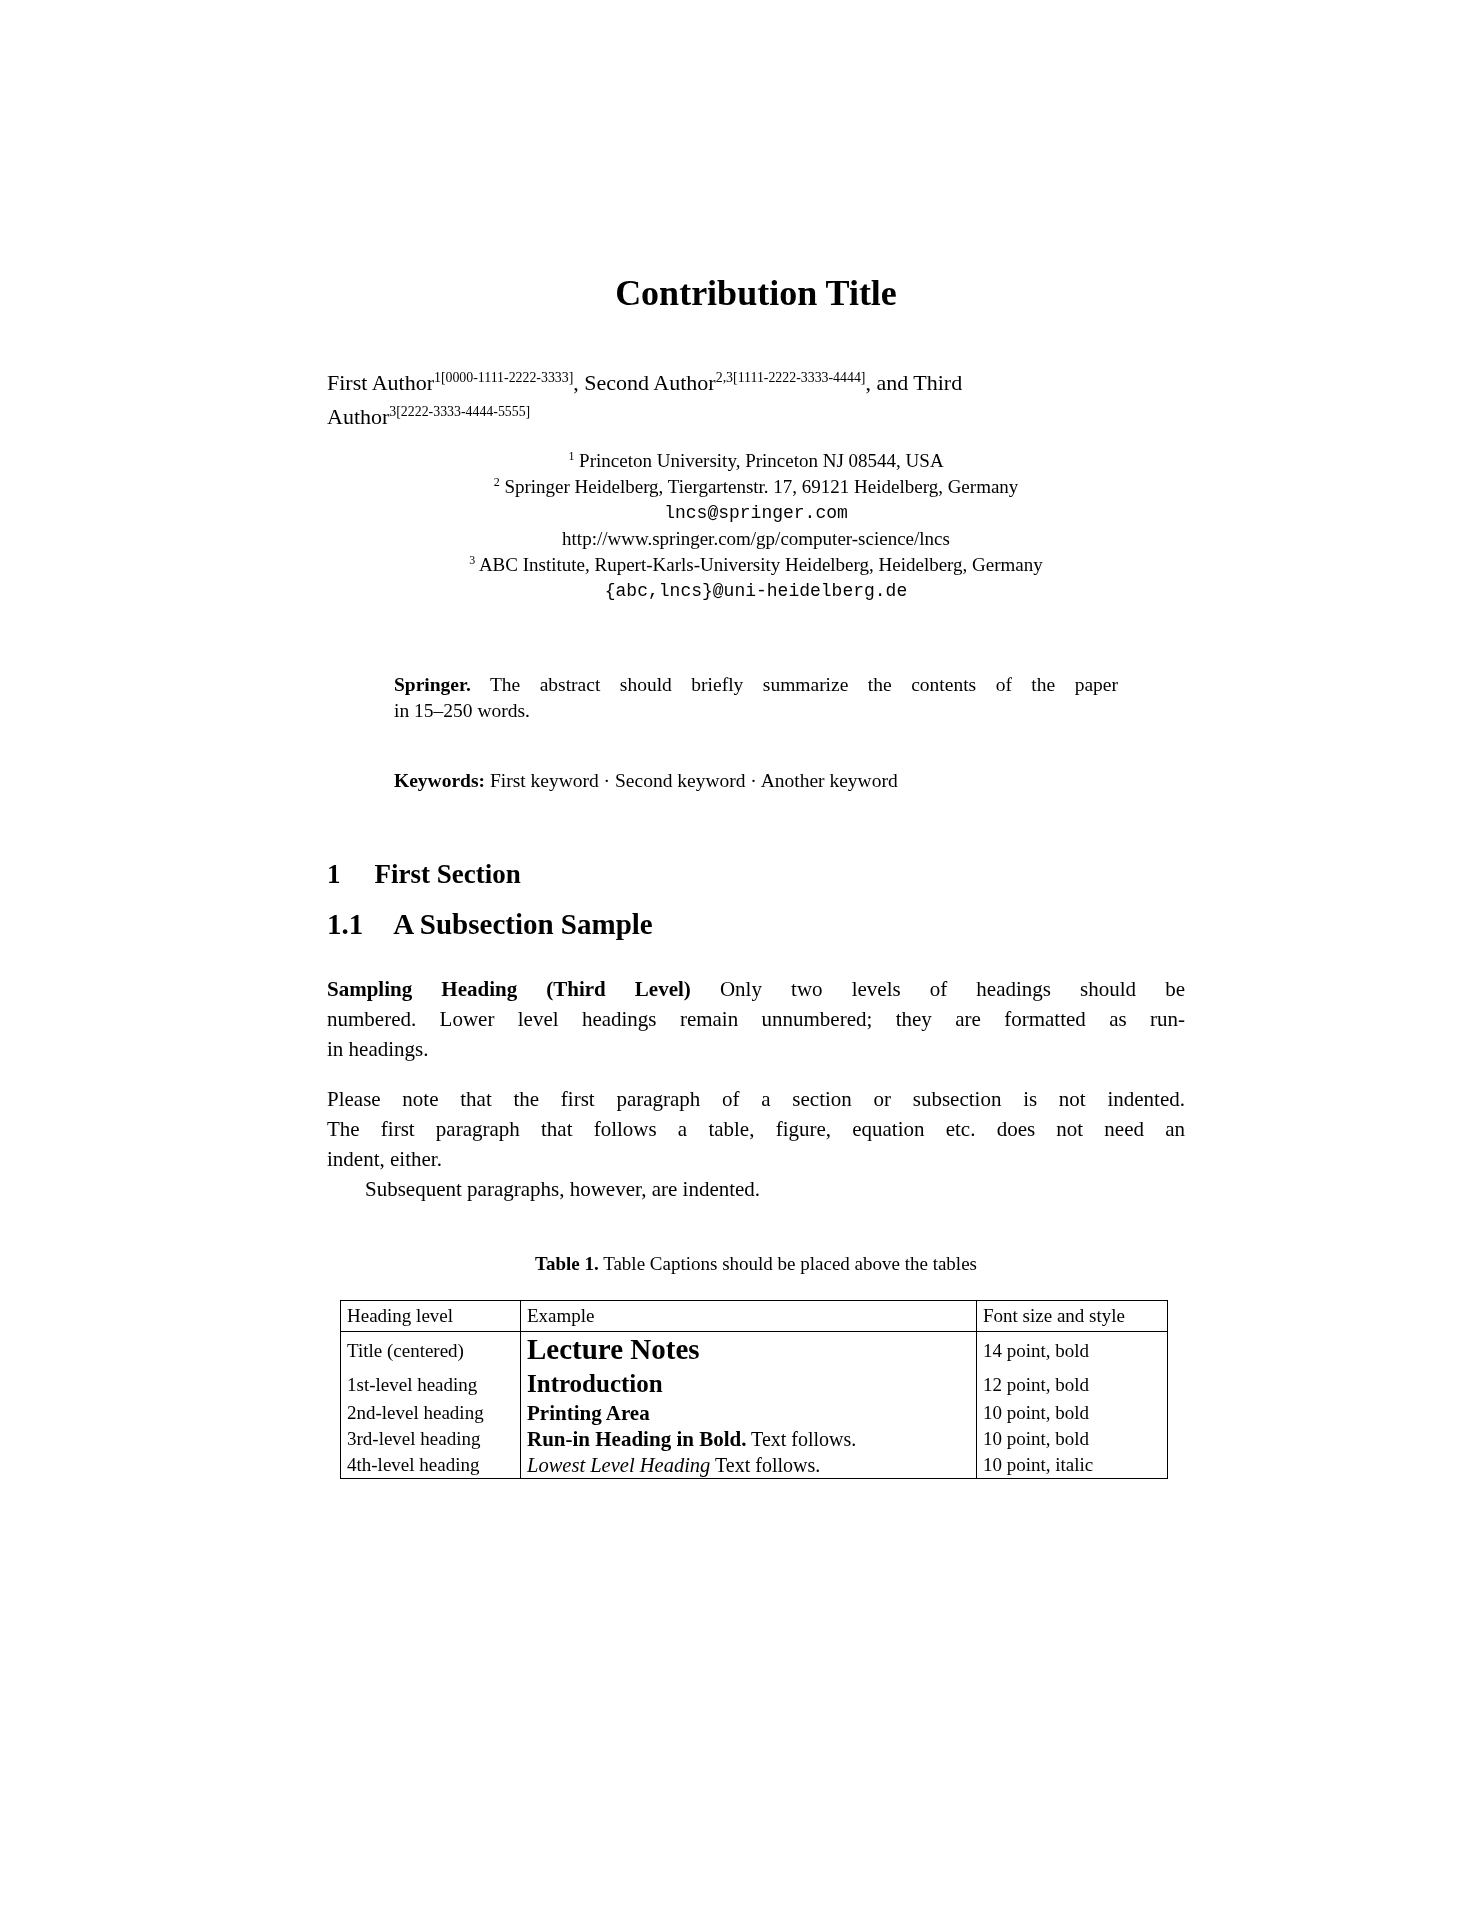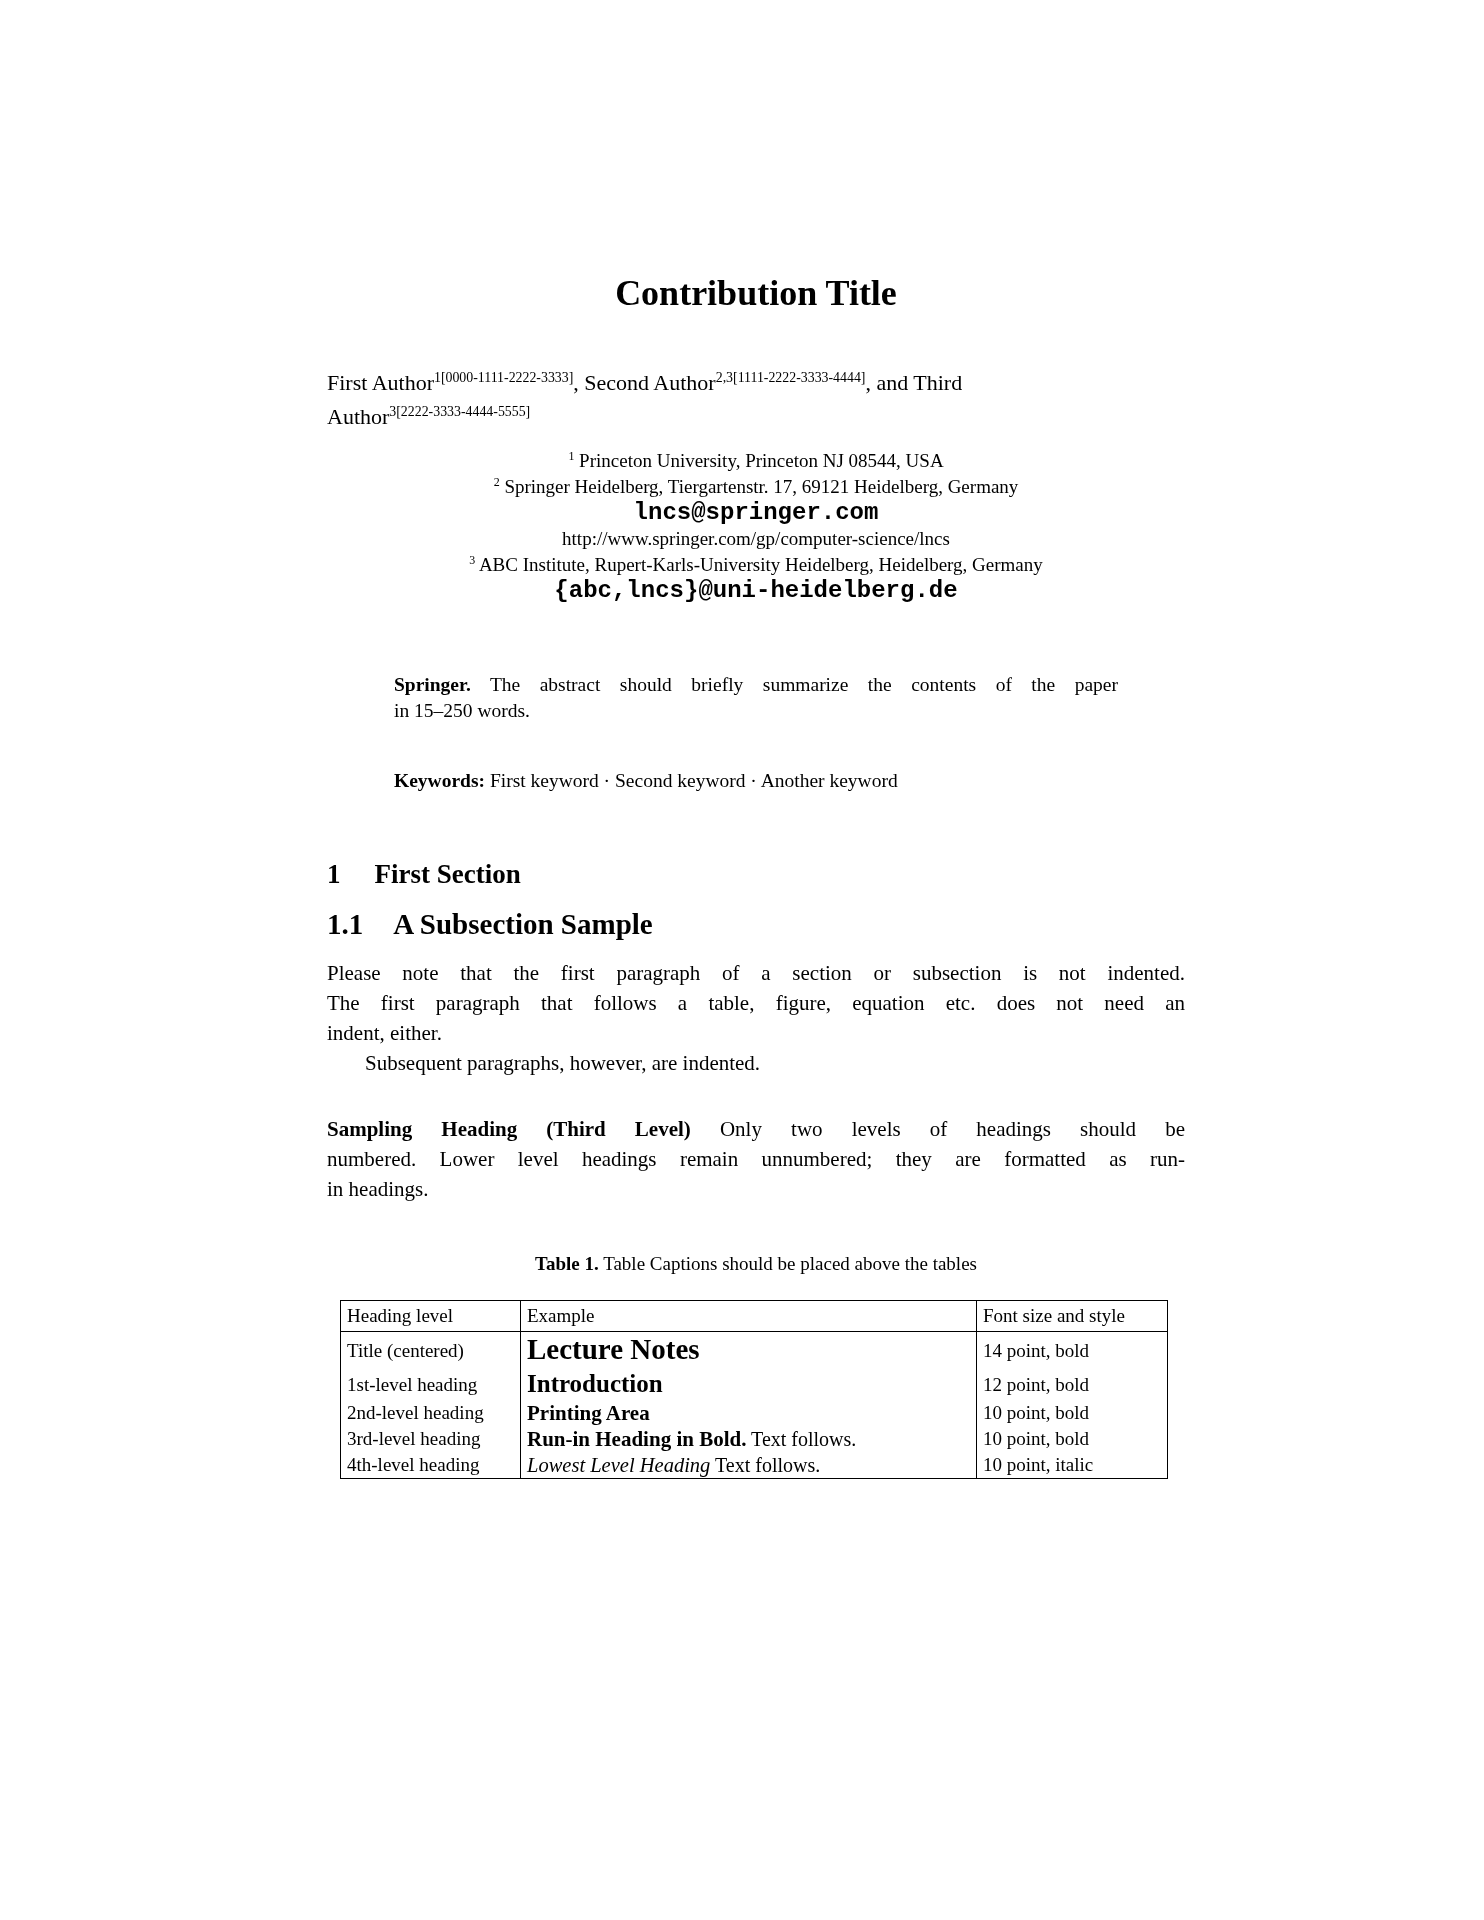--- a/index.html
+++ b/index.html
@@ -6,21 +6,21 @@
   .page{position:relative;width:1484px;height:1535px;background:#ffffff;color:#000;
         font-family:"Liberation Serif",serif;overflow:hidden;}
   .col{width:858px;margin-left:327px;padding-top:272px;}
 
   .title{margin:0;font-size:36px;line-height:42px;font-weight:bold;text-align:center;}
 
   .authors{margin-top:52px;font-size:22px;line-height:34px;text-align:left;}
   sup{font-size:63%;line-height:0;}
 
   .institutes{margin-top:14px;font-size:19px;line-height:26px;text-align:center;}
-  .mono{font-family:"Liberation Mono",monospace;font-size:24px;font-weight:bold;}
+  .mono{font-family:"Liberation Mono",monospace;font-size:18px;}
 
   .abstract{margin-top:68px;padding:0 67px;font-size:19.5px;line-height:26px;}
   .keywords{margin-top:44px;padding:0 67px;font-size:19.5px;line-height:26px;}
 
   .h1{margin-top:63px;font-size:27px;line-height:34px;font-weight:bold;}
   .h1 .num{display:inline-block;margin-right:34px;}
   .h2{margin-top:19px;font-size:29px;line-height:28px;font-weight:bold;}
   .h2 .num{display:inline-block;margin-right:30px;}
 
   .para{font-size:21px;line-height:30px;}
@@ -82,31 +82,31 @@
       <div class="jline"><span class="b">Springer.</span> <span>The abstract should briefly summarize the contents of the paper</span></div>
       <div class="jline last">in 15–250 words.</div>
     </div>
 
     <div class="keywords"><span class="b">Keywords:</span> <span>First keyword · Second keyword · Another keyword</span></div>
 
     <div class="h1"><span class="num">1</span><span>First Section</span></div>
 
     <div class="h2"><span class="num">1.1</span><span>A Subsection Sample</span></div>
 
+    <div class="para p2">
+      <div class="jline"><span class="b">Sampling Heading (Third Level)</span> <span>Only two levels of headings should be</span></div>
+      <div class="jline">numbered. Lower level headings remain unnumbered; they are formatted as run-</div>
+      <div class="jline last">in headings.</div>
+    </div>
+
     <div class="para p1">
       <div class="jline">Please note that the first paragraph of a section or subsection is not indented.</div>
       <div class="jline">The first paragraph that follows a table, figure, equation etc. does not need an</div>
       <div class="jline last">indent, either.</div>
       <div class="jline last indent">Subsequent paragraphs, however, are indented.</div>
-    </div>
-
-    <div class="para p2">
-      <div class="jline"><span class="b">Sampling Heading (Third Level)</span> <span>Only two levels of headings should be</span></div>
-      <div class="jline">numbered. Lower level headings remain unnumbered; they are formatted as run-</div>
-      <div class="jline last">in headings.</div>
     </div>
 
 
     <div class="caption"><span class="b">Table 1.</span> <span>Table Captions should be placed above the tables</span></div>
 
     <table class="lncs">
       <colgroup>
           <col style="width:180px">
           <col style="width:456px">
           <col style="width:190px">

